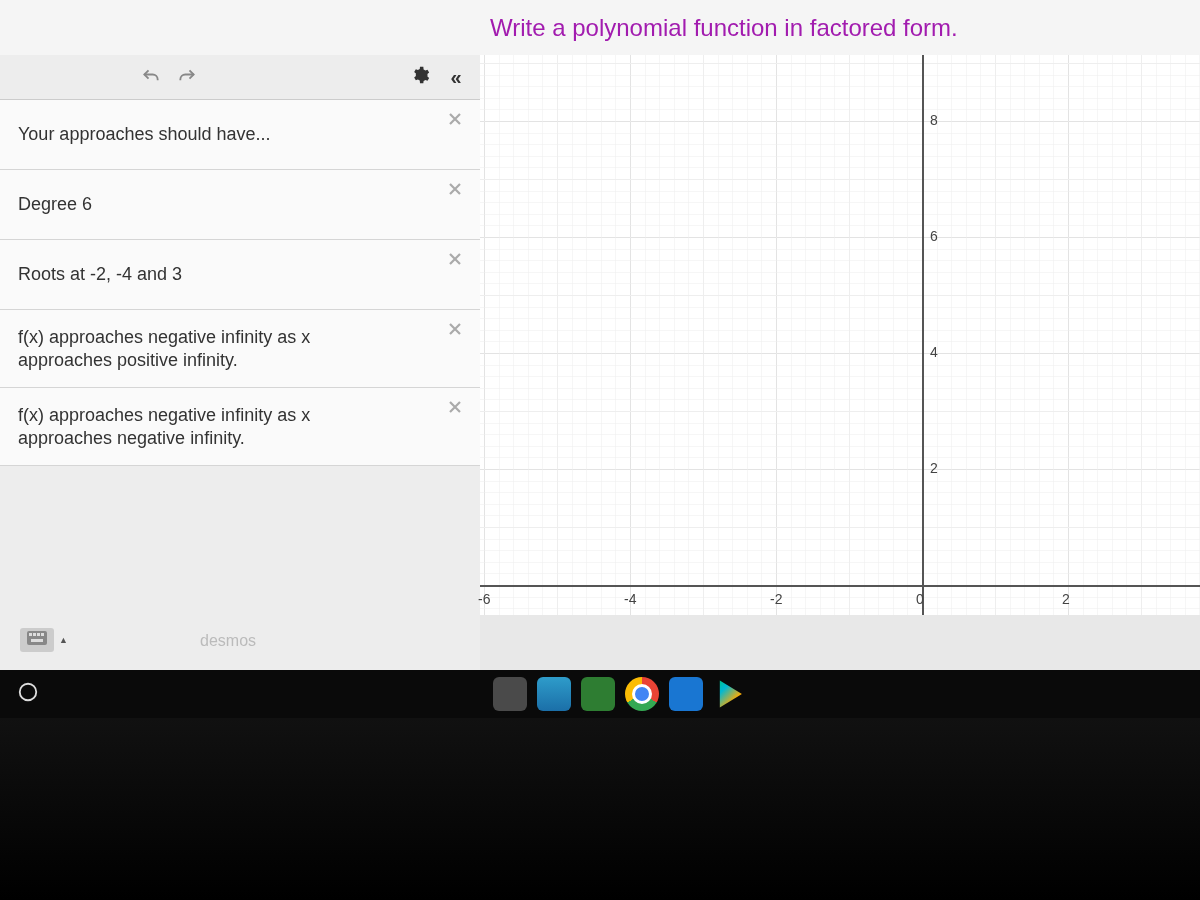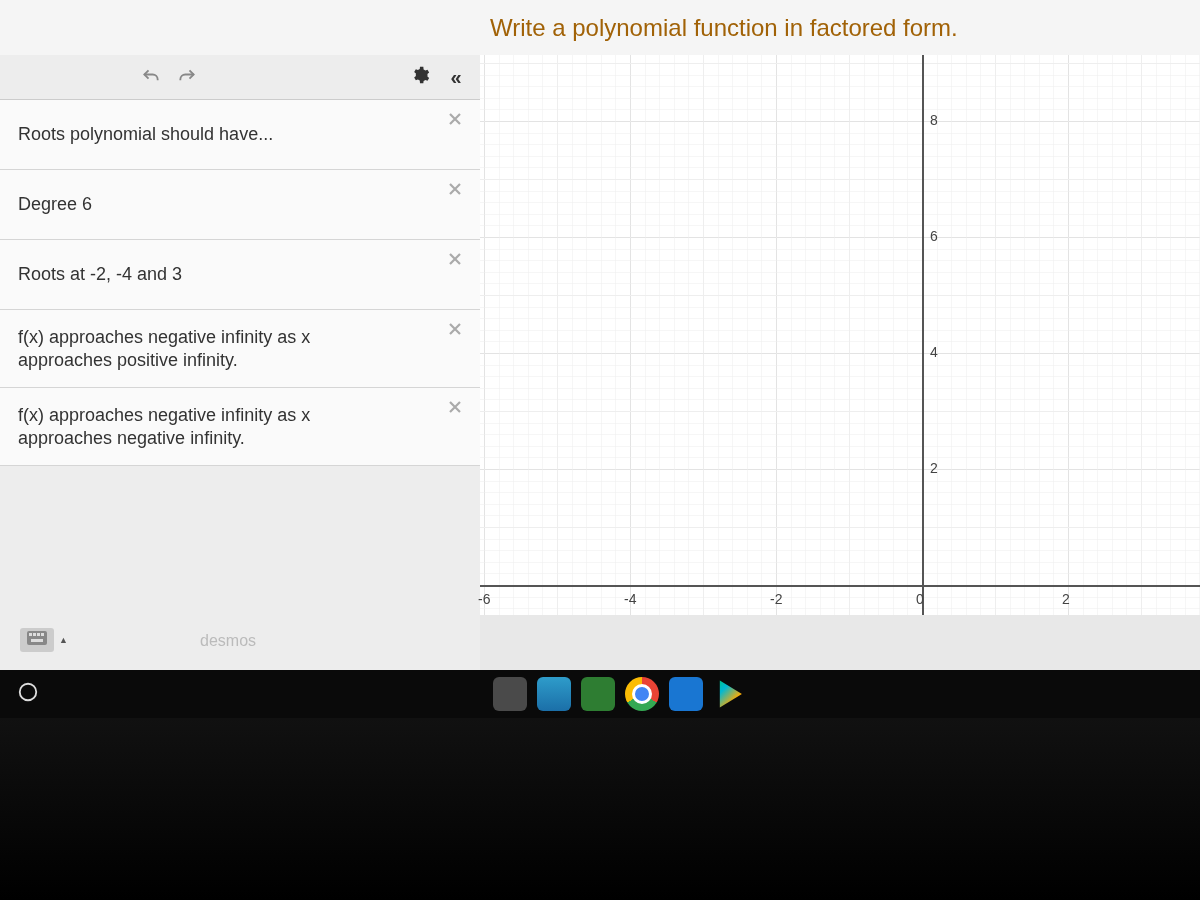--- a/index.html
+++ b/index.html
@@ -15,21 +15,21 @@
   .title-bar {
     position: absolute;
     left: 0; top: 0; width: 1200px; height: 55px;
     background: #f5f5f5;
     display: flex;
     align-items: center;
     padding-left: 490px;
   }
   .title-text {
     font-size: 24px;
-    color: #a16207;
+    color: #a21caf;
   }
 
   .sidebar {
     position: absolute;
     left: 0; top: 55px;
     width: 480px;
     height: 615px;
     background: #ededed;
   }
 
@@ -199,21 +199,21 @@
               <path d="M12 8a4 4 0 1 0 0 8 4 4 0 0 0 0-8zm9 4a7.9 7.9 0 0 0-.1-1.3l2.1-1.6-2-3.5-2.5 1a8 8 0 0 0-2.2-1.3L16 2h-4l-.3 2.7a8 8 0 0 0-2.2 1.3l-2.5-1-2 3.5 2.1 1.6A7.9 7.9 0 0 0 7 12c0 .4 0 .9.1 1.3L5 14.9l2 3.5 2.5-1a8 8 0 0 0 2.2 1.3L12 22h4l.3-2.7a8 8 0 0 0 2.2-1.3l2.5 1 2-3.5-2.1-1.6c.1-.4.1-.9.1-1.3z"></path>
             </svg>
         </span>
       </div>
       <div class="collapse-btn">
         <span>«</span>
       </div>
     </div>
 
     <div class="exp-row">
-      <span class="exp-text">Roots polynomial should have...</span>
+      <span class="exp-text">Your approaches should have...</span>
       <div class="row-x">
         <span><svg viewBox="0 0 16 16">
               <path d="M3 3l10 10M13 3L3 13"></path>
             </svg></span>
       </div>
     </div>
 
     <div class="exp-row">
       <span class="exp-text">Degree 6</span>
       <div class="row-x">

